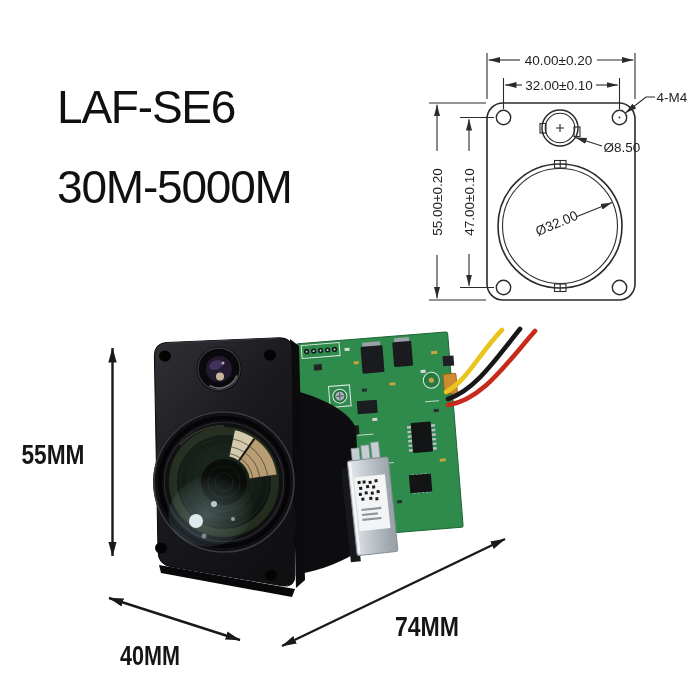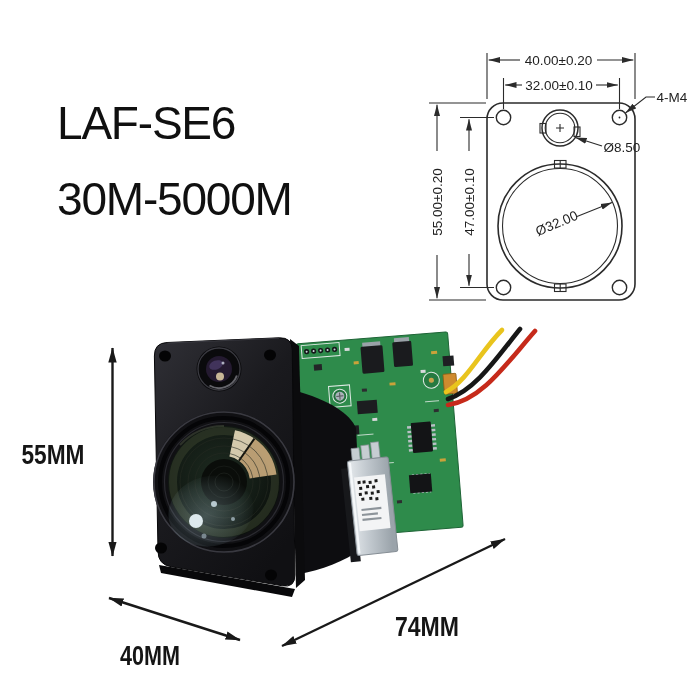--- a/index.html
+++ b/index.html
@@ -1,21 +1,21 @@
 <!DOCTYPE html>
 <html><head>
 <meta charset="utf-8">
 <style>
   html,body{margin:0;padding:0;background:#fff;}
   .canvas{position:relative;width:700px;height:700px;background:#ffffff;overflow:hidden;
           font-family:"Liberation Sans",sans-serif;}
   .model-line{position:absolute;left:57px;color:#101010;font-size:46px;line-height:1;
               letter-spacing:-1.2px;white-space:nowrap;}
-  #model-name{top:100px;text-align:right;}
-  #model-range{top:176px;}
+  #model-name{top:84px;text-align:right;}
+  #model-range{top:164px;}
   svg{position:absolute;left:0;top:0;}
   .cad{stroke:#2b2b2b;fill:none;}
   .cad-thin{stroke:#2b2b2b;stroke-width:1.1;fill:none;}
   .dimtxt{font-family:"Liberation Sans",sans-serif;font-size:13.5px;fill:#1f1f1f;stroke:none;}
   .phototxt{font-family:"Liberation Sans",sans-serif;font-size:27px;font-weight:bold;fill:#151515;stroke:none;}
   .wire{fill:none;stroke-linecap:round;}
 </style>
 </head>
 <body>
 

